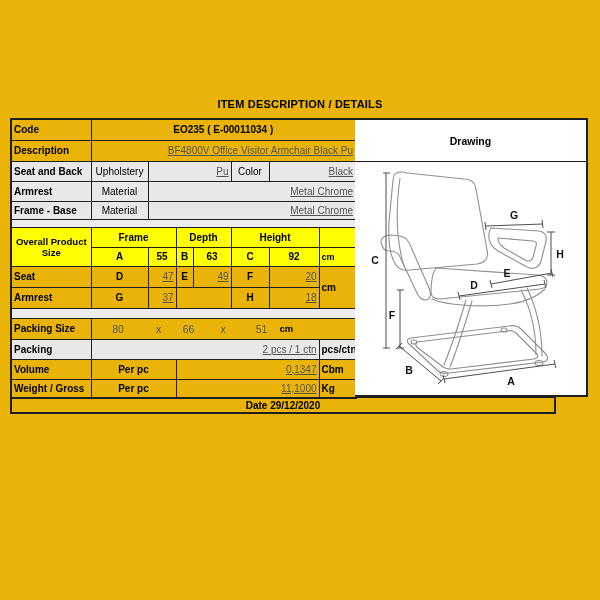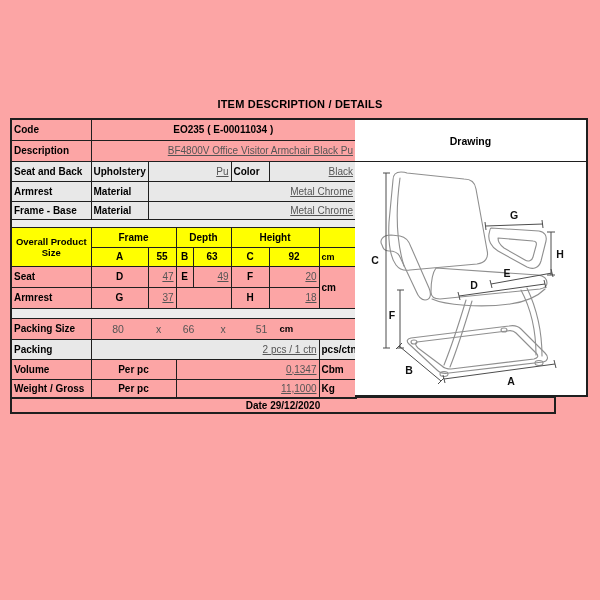--- a/index.html
+++ b/index.html
@@ -1,27 +1,27 @@
 <!DOCTYPE html>
 <html><head>
 <meta charset="utf-8">
 <style>
   html,body{margin:0;padding:0;background:#fff;}
-  #page{position:relative;width:600px;height:600px;background:#fca5a5;
+  #page{position:relative;width:600px;height:600px;background:#eab308;
         font-family:"Liberation Sans",sans-serif;color:#000;overflow:hidden;}
   #doc-title{position:absolute;left:0;top:98px;width:600px;text-align:center;
              font-size:11px;font-weight:bold;letter-spacing:.2px;}
   
   table.spec{position:absolute;left:10px;top:118px;width:345px;height:279px;
              border-collapse:collapse;table-layout:fixed;
              border:2px solid #1f1f1f;padding-left:44px;}
   table.spec td{border:1px solid #1f1f1f;padding:0 2px;font-size:10px;
                 overflow:hidden;white-space:nowrap;vertical-align:middle;}
   td.lbl{font-weight:bold;font-size:9.5px;text-align:left;padding-left:3px;}
-  td.key{font-weight:bold;font-size:9.5px;text-align:left;padding-left:3px;}
+  td.key{font-weight:normal;font-size:9.5px;text-align:center;padding-left:3px;}
   td.val{color:#555;font-size:10.5px;text-align:right;font-weight:normal;text-decoration:underline;}
   td.bval{font-weight:bold;text-align:center;font-size:10.5px;}
   td.unit{font-weight:bold;font-size:9px;text-align:left;padding-left:3px;}
   tr.grayrow td{background:#e8e8e8;}
   td.sep{background:#ececec;border-left:1px solid #1f1f1f;border-right:1px solid #1f1f1f;}
   td.yellow{background:#ffff00;font-weight:bold;text-align:center;font-size:10.5px;}
   td.ph{font-weight:bold;text-align:center;font-size:10px;}
   .psparts{display:flex;align-items:center;color:#555;font-size:10.5px;}
   .psparts span{display:inline-block;text-align:center;}
   .psparts .u{font-weight:bold;color:#000;font-size:9.5px;text-align:left;}

